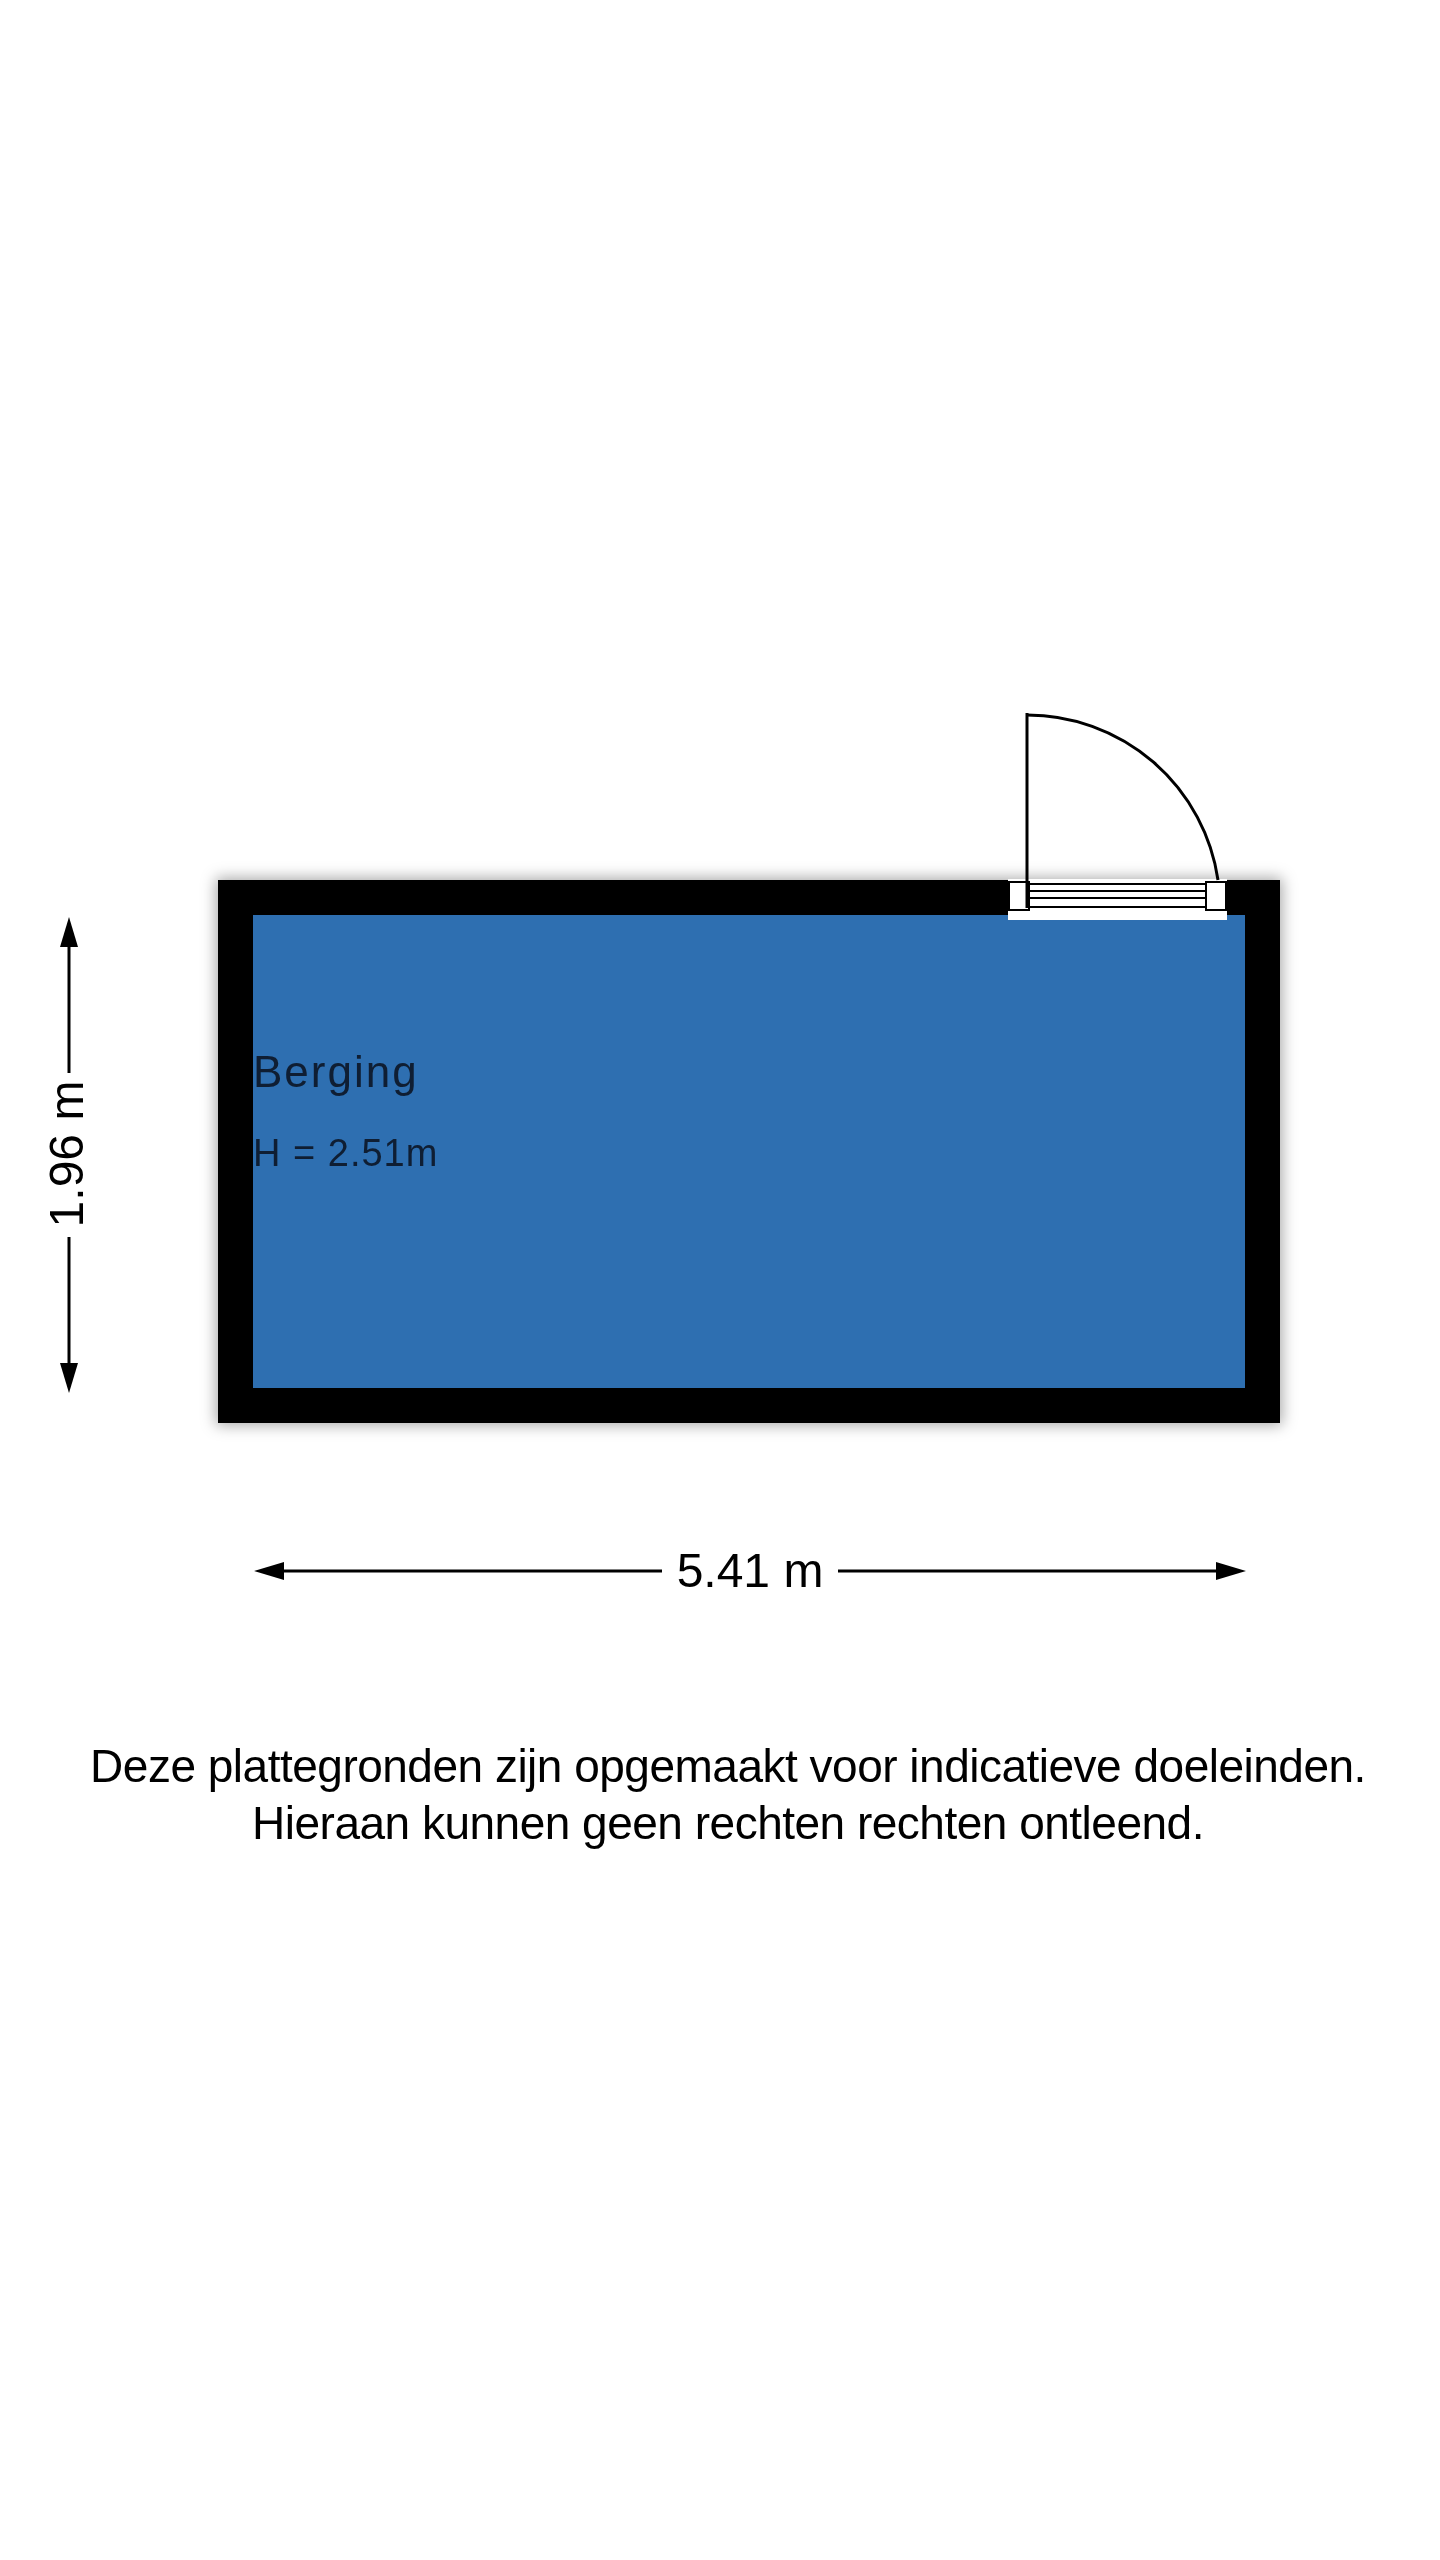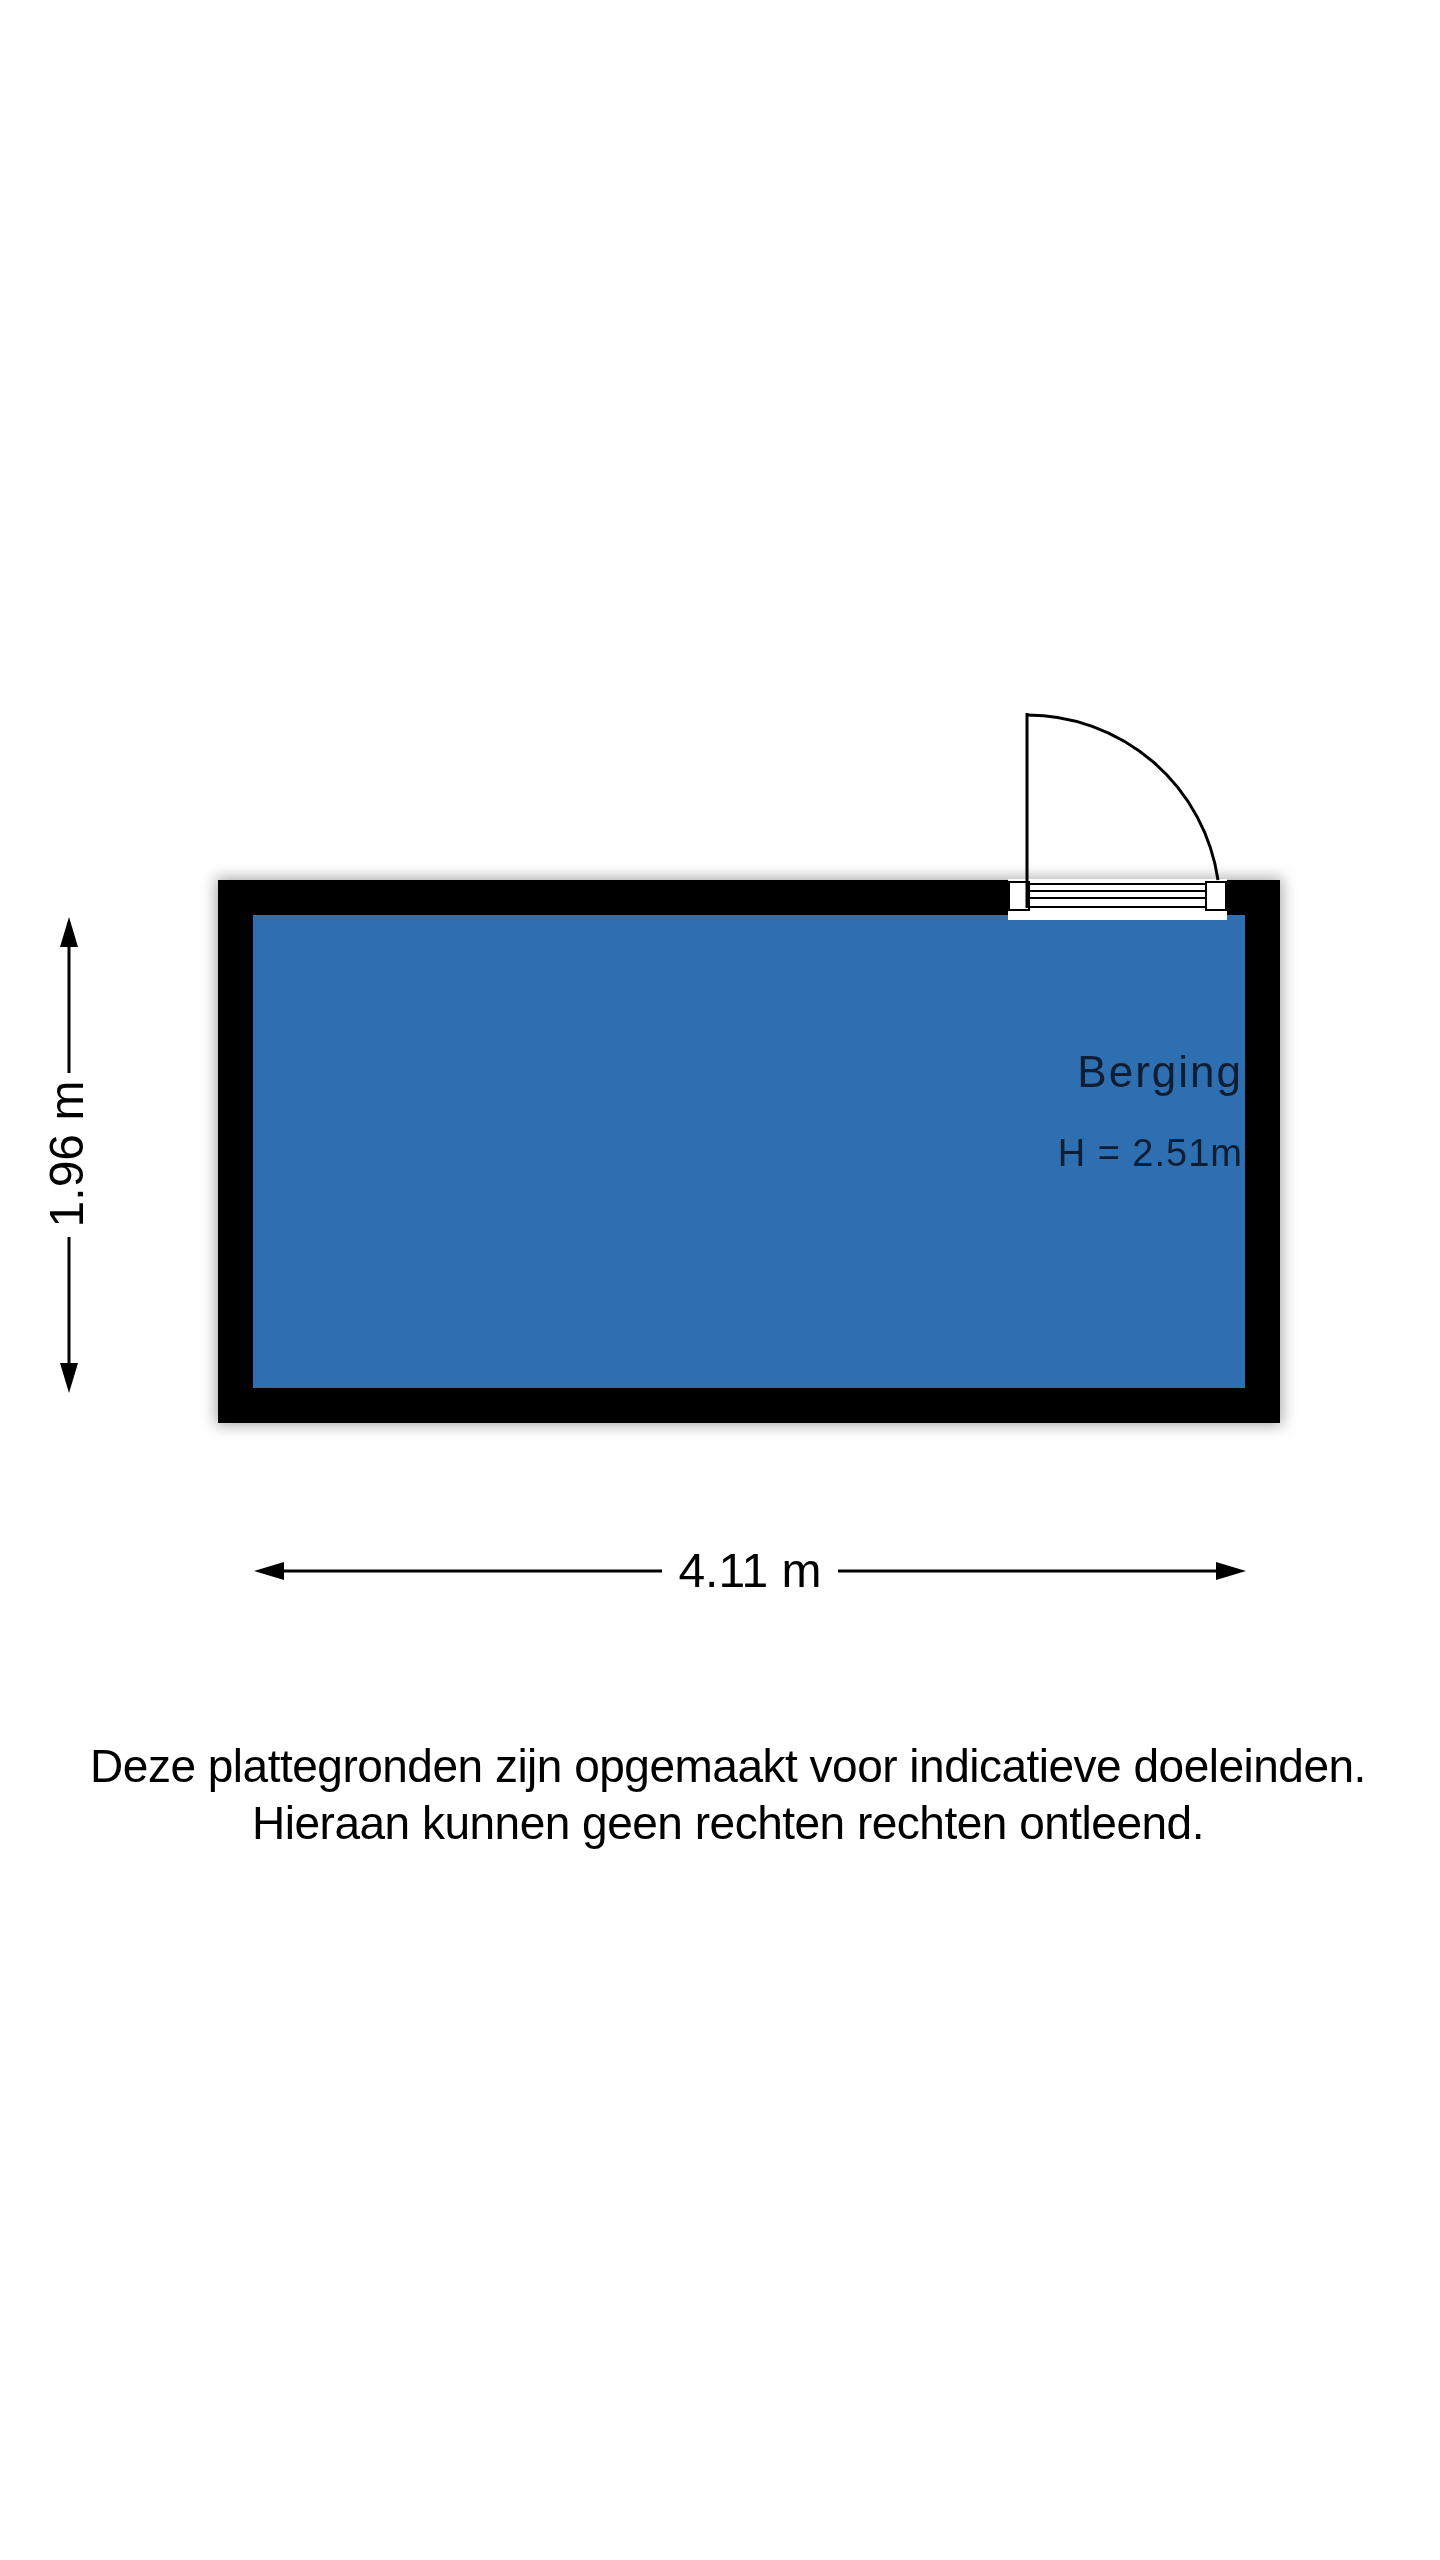--- a/index.html
+++ b/index.html
@@ -26,21 +26,21 @@
     box-sizing: border-box;
     border: 35px solid #000000;
     background: #2e6fb1;
     box-shadow: 0 0 14px 2px rgba(0,0,0,0.35);
   }
   .room-labels {
     position: absolute;
     left: 253px;
     top: 1048px;
     width: 990px;
-    text-align: right;
+    text-align: left;
     color: #0f1e33;
   }
   .room-name {
     font-size: 44px;
     line-height: 48px;
     letter-spacing: 2px;
   }
   .room-height {
     margin-top: 36px;
     font-size: 38px;
@@ -174,20 +174,20 @@
     <polygon points="30,478 21,448 39,448" fill="#000000"></polygon>
   </svg>
   <span class="dim-label depth">1.96 m</span>
 
   <svg class="dim-h-svg" viewBox="0 0 996 36">
     <polygon points="2,18 32,9 32,27" fill="#000000"></polygon>
     <line x1="28" y1="18" x2="410" y2="18" stroke="#000000" stroke-width="3"></line>
     <line x1="586" y1="18" x2="968" y2="18" stroke="#000000" stroke-width="3"></line>
     <polygon points="994,18 964,9 964,27" fill="#000000"></polygon>
   </svg>
-  <span class="dim-label width">4.11 m</span>
+  <span class="dim-label width">5.41 m</span>
 
   <div class="disclaimer">
     <div>Deze plattegronden zijn opgemaakt voor indicatieve doeleinden.</div>
     <div>Hieraan kunnen geen rechten rechten ontleend.</div>
   </div>
 
 </div>
 
 </body></html>

